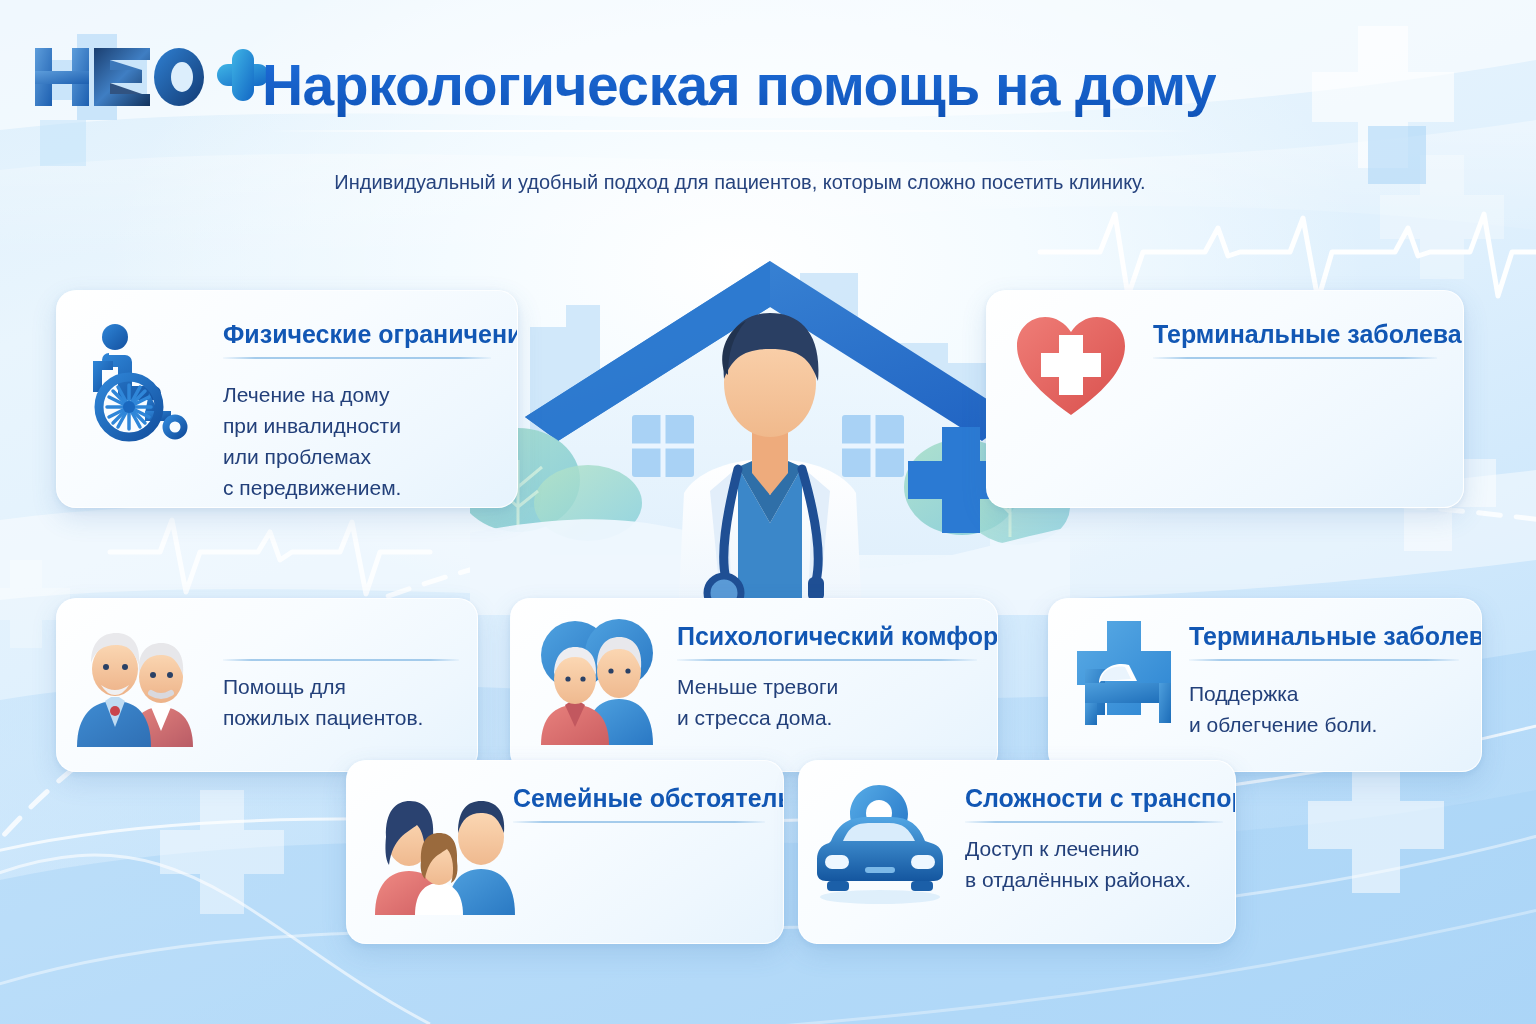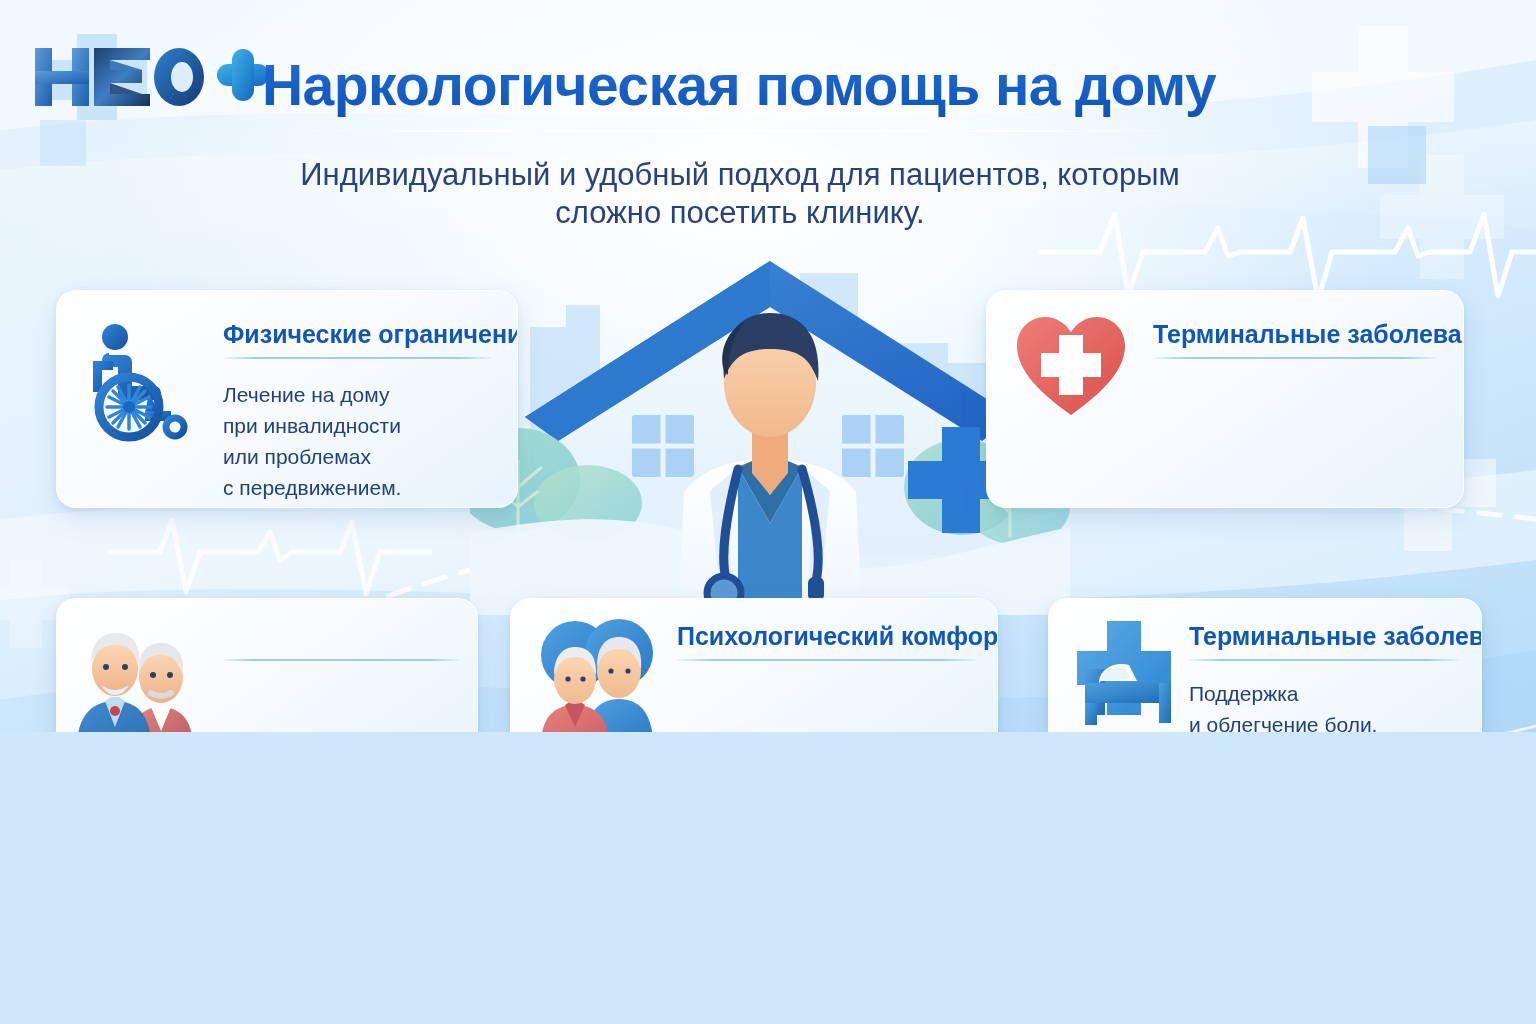--- a/index.html
+++ b/index.html
@@ -1,21 +1,21 @@
 <!DOCTYPE html>
 <html lang="ru"><head>
 <meta charset="utf-8">
 <style>
   html,body{margin:0;padding:0;}
   body{
     width:1536px;height:1024px;overflow:hidden;
     font-family:"Liberation Sans","DejaVu Sans",sans-serif;
     background:#cfe7fb;
   }
-  #stage{position:relative;width:1536px;height:732px;overflow:hidden;}
+  #stage{position:relative;width:1536px;height:1024px;overflow:hidden;}
 
   
   .bg-base{
     position:absolute;inset:0;
     background:
       radial-gradient(900px 520px at 48% 26%, #ffffff 0%, #f4fbff 32%, rgba(244,251,255,0) 70%),
       linear-gradient(160deg,#ddeffc 0%,#e9f5fd 22%,#dff0fd 48%,#c7e4fb 78%,#b8dcf9 100%);
   }
   .bg-svg{position:absolute;inset:0;width:1536px;height:1024px;}
 
@@ -30,23 +30,23 @@
     -webkit-background-clip:text;background-clip:text;
     -webkit-text-fill-color:transparent;
     white-space:nowrap;
     font-family:"Liberation Sans","DejaVu Sans",sans-serif;
   }
   .title-rule{
     position:absolute;left:268px;top:130px;width:928px;height:2px;
     background:linear-gradient(90deg,rgba(255,255,255,0) 0%,rgba(255,255,255,.95) 18%,rgba(255,255,255,.95) 82%,rgba(255,255,255,0) 100%);
   }
   .subtitle{
-    position:absolute;left:300px;top:156px;width:880px;
+    position:absolute;left:300px;top:163px;width:880px;
     text-align:center;color:#26437e;
-    font-size:31px;line-height:38px;
+    font-size:20px;line-height:38px;
   }
 
   
   .card{
     position:absolute;
     border-radius:20px;
     background:linear-gradient(145deg,#ffffff 0%,#f8fcff 42%,#eef7fe 78%,#e6f3fd 100%);
     box-shadow:0 10px 26px rgba(60,120,180,.16), 0 2px 6px rgba(60,120,180,.10);
     border:1px solid rgba(255,255,255,.85);
     overflow:hidden;
@@ -361,20 +361,22 @@
       <circle cx="44" cy="96" r="5" fill="#c9454c"></circle>
       <ellipse cx="44" cy="54" rx="23" ry="27" fill="url(#skn)"></ellipse>
       <path d="M20,48 C20,26 32,18 45,18 C60,18 70,28 68,50 C62,34 56,30 45,30 C32,30 24,36 20,48 Z" fill="#e9e9ec"></path>
       <path d="M30,70 q14,10 28,0 q-6,10 -14,10 q-8,0 -14,-10 z" fill="#f0f0f2"></path>
       <circle cx="35" cy="52" r="3" fill="#2a4166"></circle>
       <circle cx="54" cy="52" r="3" fill="#2a4166"></circle>
       <circle cx="82" cy="60" r="3" fill="#2a4166"></circle>
       <circle cx="99" cy="60" r="3" fill="#2a4166"></circle>
     </svg>
     <div class="card-rule" style="left:166px;top:60px;width:236px;"></div>
+    <div class="card-body" style="left:166px;top:72px;width:250px;white-space:pre-line;">Помощь для
+пожилых пациентов.</div>
   </div>
 
   <div class="card" style="left:510px;top:598px;width:486px;height:172px;">
     <svg class="card-icon" style="left:22px;top:14px;" width="128" height="132" viewBox="0 0 128 132">
       <defs>
         <linearGradient id="bl1" x1="0" y1="0" x2="1" y2="1">
             <stop offset="0" stop-color="#4fa2e0"></stop>
             <stop offset="1" stop-color="#2a78c4"></stop>
           </linearGradient>
         <linearGradient id="rd1" x1="0" y1="0" x2="1" y2="1">
@@ -398,20 +400,22 @@
       <path d="M32,92 L42,114 L52,92 L46,88 h-8 z" fill="#c2585f"></path>
       <ellipse cx="42" cy="66" rx="21" ry="25" fill="url(#skn2)"></ellipse>
       <path d="M21,62 C21,42 31,34 42,34 C55,34 64,42 63,62 C57,48 52,44 42,44 C31,44 25,50 21,62 Z" fill="#ededf1"></path>
       <circle cx="35" cy="66" r="2.6" fill="#2a4166"></circle>
       <circle cx="50" cy="66" r="2.6" fill="#2a4166"></circle>
       <circle cx="78" cy="58" r="2.6" fill="#2a4166"></circle>
       <circle cx="95" cy="58" r="2.6" fill="#2a4166"></circle>
     </svg>
     <div class="card-title" style="left:166px;top:22px;">Психологический комфорт</div>
     <div class="card-rule" style="left:166px;top:60px;width:300px;"></div>
+    <div class="card-body" style="left:166px;top:72px;width:300px;white-space:pre-line;">Меньше тревоги
+и стресса дома.</div>
   </div>
 
   <div class="card" style="left:1048px;top:598px;width:432px;height:172px;">
     <svg class="card-icon" style="left:22px;top:18px;" width="118" height="118" viewBox="0 0 118 118">
       <defs>
         <linearGradient id="bdG" x1="0" y1="0" x2="1" y2="1">
             <stop offset="0" stop-color="#4e9fdd"></stop>
             <stop offset="1" stop-color="#1c6cb8"></stop>
           </linearGradient>
         <linearGradient id="crG" x1="0" y1="0" x2="1" y2="1">
@@ -485,15 +489,17 @@
       <path d="M30,62 C36,48 42,44 58,44 L76,44 C90,44 96,50 102,62 Z" fill="#d9ecfb"></path>
       <rect x="12" y="76" width="24" height="14" rx="7" fill="#eef7ff"></rect>
       <rect x="98" y="76" width="24" height="14" rx="7" fill="#eef7ff"></rect>
       <rect x="52" y="88" width="30" height="6" rx="3" fill="#7cb9e8"></rect>
       <rect x="14" y="102" width="22" height="10" rx="4" fill="#1b5fa8"></rect>
       <rect x="98" y="102" width="22" height="10" rx="4" fill="#1b5fa8"></rect>
       <ellipse cx="67" cy="118" rx="60" ry="7" fill="#d4e9fa" opacity=".7"></ellipse>
     </svg>
     <div class="card-title" style="left:166px;top:22px;">Сложности с транспортом</div>
     <div class="card-rule" style="left:166px;top:60px;width:258px;"></div>
+    <div class="card-body" style="left:166px;top:72px;width:262px;white-space:pre-line;">Доступ к лечению
+в отдалённых районах.</div>
   </div>
 
 </div>
 
 </body></html>

